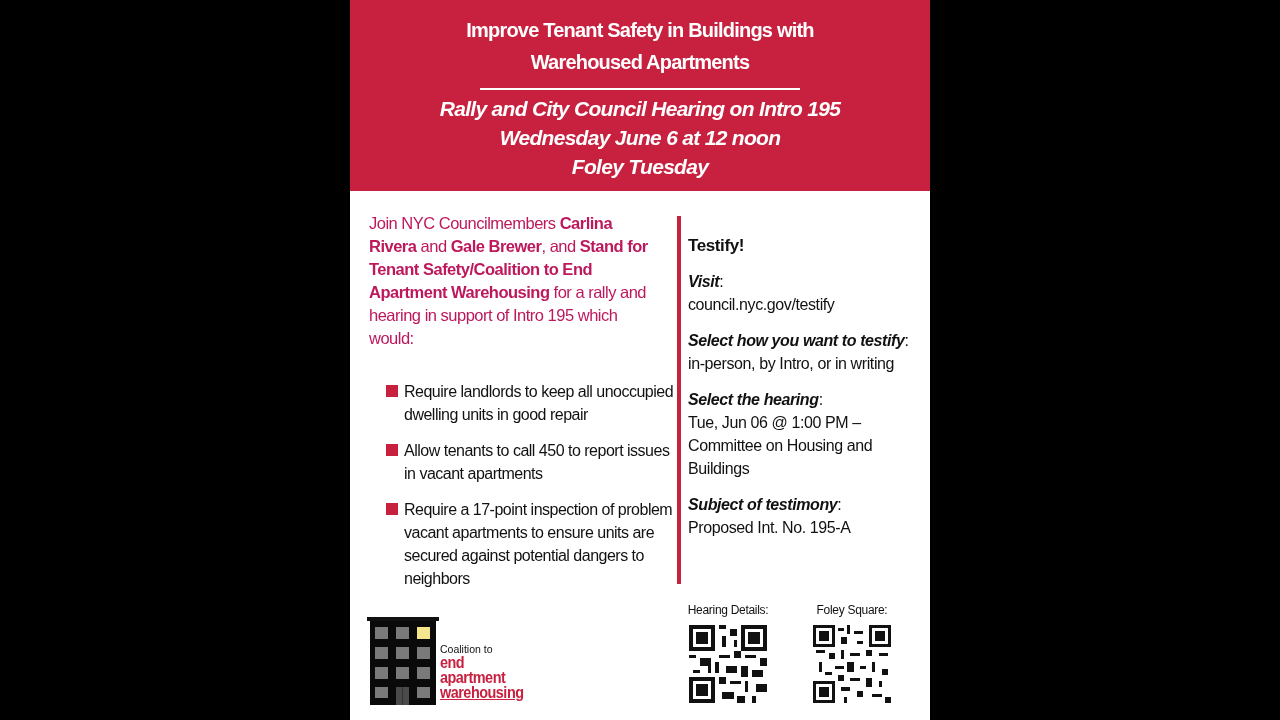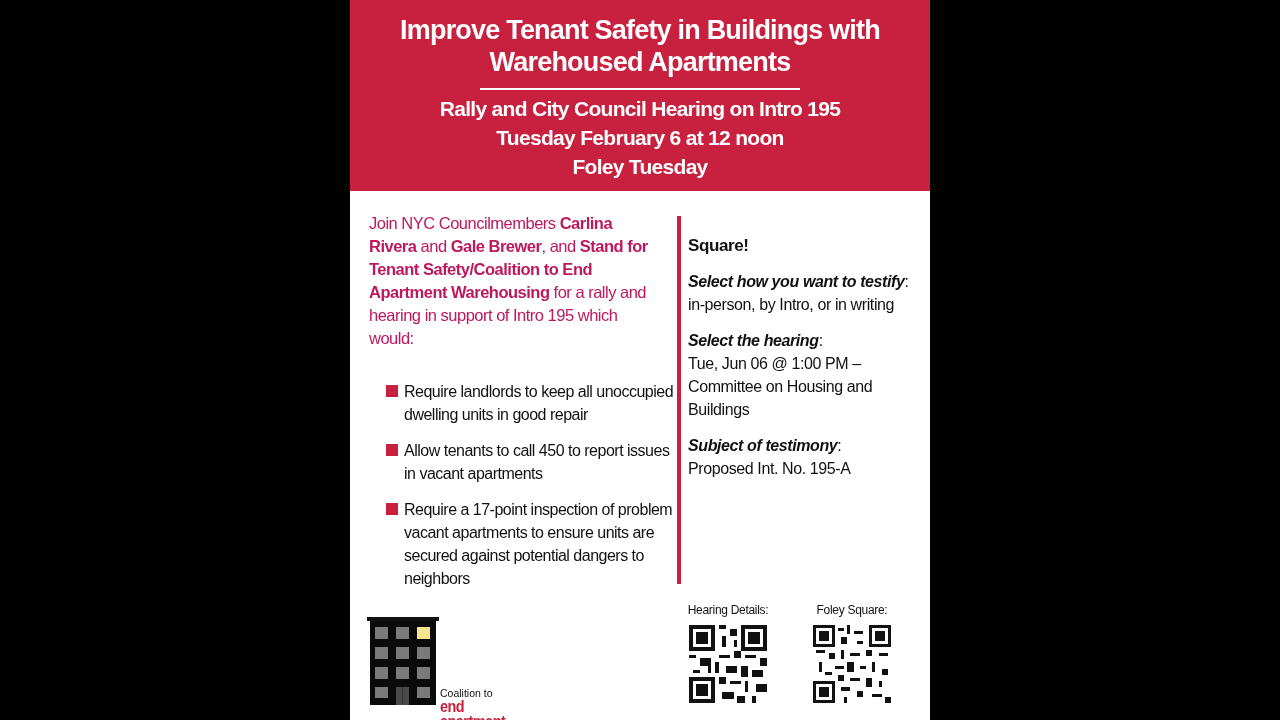--- a/index.html
+++ b/index.html
@@ -9,28 +9,28 @@
   }
   .poster {
     position:absolute; left:350px; top:0; width:580px; height:720px; background:#fff; overflow:hidden;
   }
   .banner {
     position:absolute; left:0; top:0; width:580px; height:191px; background:#c8203f; color:#fff;
     text-align:center;
   }
   .banner .title {
     position:absolute; left:0; top:14px; width:580px;
-    font-weight:bold; font-size:27px; line-height:32px; letter-spacing:-0.8px;
+    font-weight:bold; font-size:20px; line-height:32px; letter-spacing:-0.8px;
   }
   .banner .divider {
     position:absolute; left:130px; top:88px; width:320px; height:2px; background:#fff;
   }
   .banner .sub {
     position:absolute; left:0; top:94px; width:580px;
-    font-weight:bold; font-size:21px; line-height:29px; letter-spacing:-0.7px;
+    font-weight:bold; font-size:21px; line-height:29px; letter-spacing:-0.7px;font-style:italic;
   }
   .left {
     position:absolute; left:19px; top:212px; width:290px; color:#be185d;
     font-size:16.5px; line-height:23px; letter-spacing:-0.5px;
   }
   .left b { font-weight:bold; }
   .bullets { position:absolute; left:20px; top:364px; width:290px; list-style:none; margin:16px; padding:0; }
   .bullets li {
     position:relative; padding-left:18px; font-size:16px; line-height:23px; letter-spacing:-0.5px;
     color:#111; margin-bottom:13px;
@@ -40,55 +40,59 @@
   }
   .vbar { position:absolute; left:327px; top:216px; width:4px; height:368px; background:#c8203f; }
   .right { position:absolute; left:338px; top:234px; width:235px; color:#111; font-size:16px; line-height:23px; letter-spacing:-0.4px; }
   .right .hdr { font-weight:bold; font-size:17px; margin-bottom:13px; }
   .right .sec { margin-bottom:13px; }
   .right .lbl { font-weight:bold; font-style:italic; }
   .qr-wrap { position:absolute; top:603px; width:90px; text-align:center; font-size:12px; color:#111; letter-spacing:-0.3px; }
   .qr { margin:8px auto 0; width:78px; height:78px; }
   .logo { position:absolute; left:17px; top:617px; }
   .logo-text { position:absolute; left:90px; top:643px; }
-  .logo-text .small { font-size:10.5px; color:#111; line-height:12px;margin-top:44px; }
+  .logo-text .small { font-size:10.5px; color:#111; line-height:12px; }
   .logo-text .big { font-size:17px; font-weight:bold; color:#c8203f; line-height:15px; letter-spacing:-0.6px; transform:scaleX(0.85); transform-origin:left; }
   .logo-text .big.ul { text-decoration:underline; text-decoration-thickness:1px; }
 </style>
 </head>
 <body>
 
 <div class="poster">
   <div class="banner">
     <div class="title">
       <div>Improve Tenant Safety in Buildings with</div>
       <div>Warehoused Apartments</div>
     </div>
     <div class="divider"></div>
     <div class="sub">
       <div>Rally and City Council Hearing on Intro 195</div>
-      <div>Tuesday February 6 at 12 noon</div>
+      <div>Wednesday June 6 at 12 noon</div>
       <div>Foley Tuesday</div>
     </div>
   </div>
 
   <div class="left">
     <span>Join NYC Councilmembers </span><b>Carlina Rivera</b><span> and </span><b>Gale Brewer</b><span>, and </span><b>Stand for Tenant Safety/Coalition to End Apartment Warehousing</b><span> for a rally and hearing in support of Intro 195 which would:</span>
   </div>
 
   <ul class="bullets">
     <li><span class="sq"></span><span>Require landlords to keep all unoccupied dwelling units in good repair</span></li>
     <li><span class="sq"></span><span>Allow tenants to call 450 to report issues in vacant apartments</span></li>
     <li><span class="sq"></span><span>Require a 17-point inspection of problem vacant apartments to ensure units are secured against potential dangers to neighbors</span></li>
   </ul>
 
   <div class="vbar"></div>
 
   <div class="right">
-    <div class="hdr">Square!</div>
+    <div class="hdr">Testify!</div>
+    <div class="sec">
+      <span class="lbl">Visit</span>:<br>
+      <span>council.nyc.gov/testify</span>
+    </div>
     <div class="sec">
       <span class="lbl">Select how you want to testify</span>:<br>
       <span>in-person, by Intro, or in writing</span>
     </div>
     <div class="sec">
       <span class="lbl">Select the hearing</span>:<br>
       <span>Tue, Jun 06 @ 1:00 PM – Committee on Housing and Buildings</span>
     </div>
     <div class="sec">
       <span class="lbl">Subject of testimony</span>:<br>

